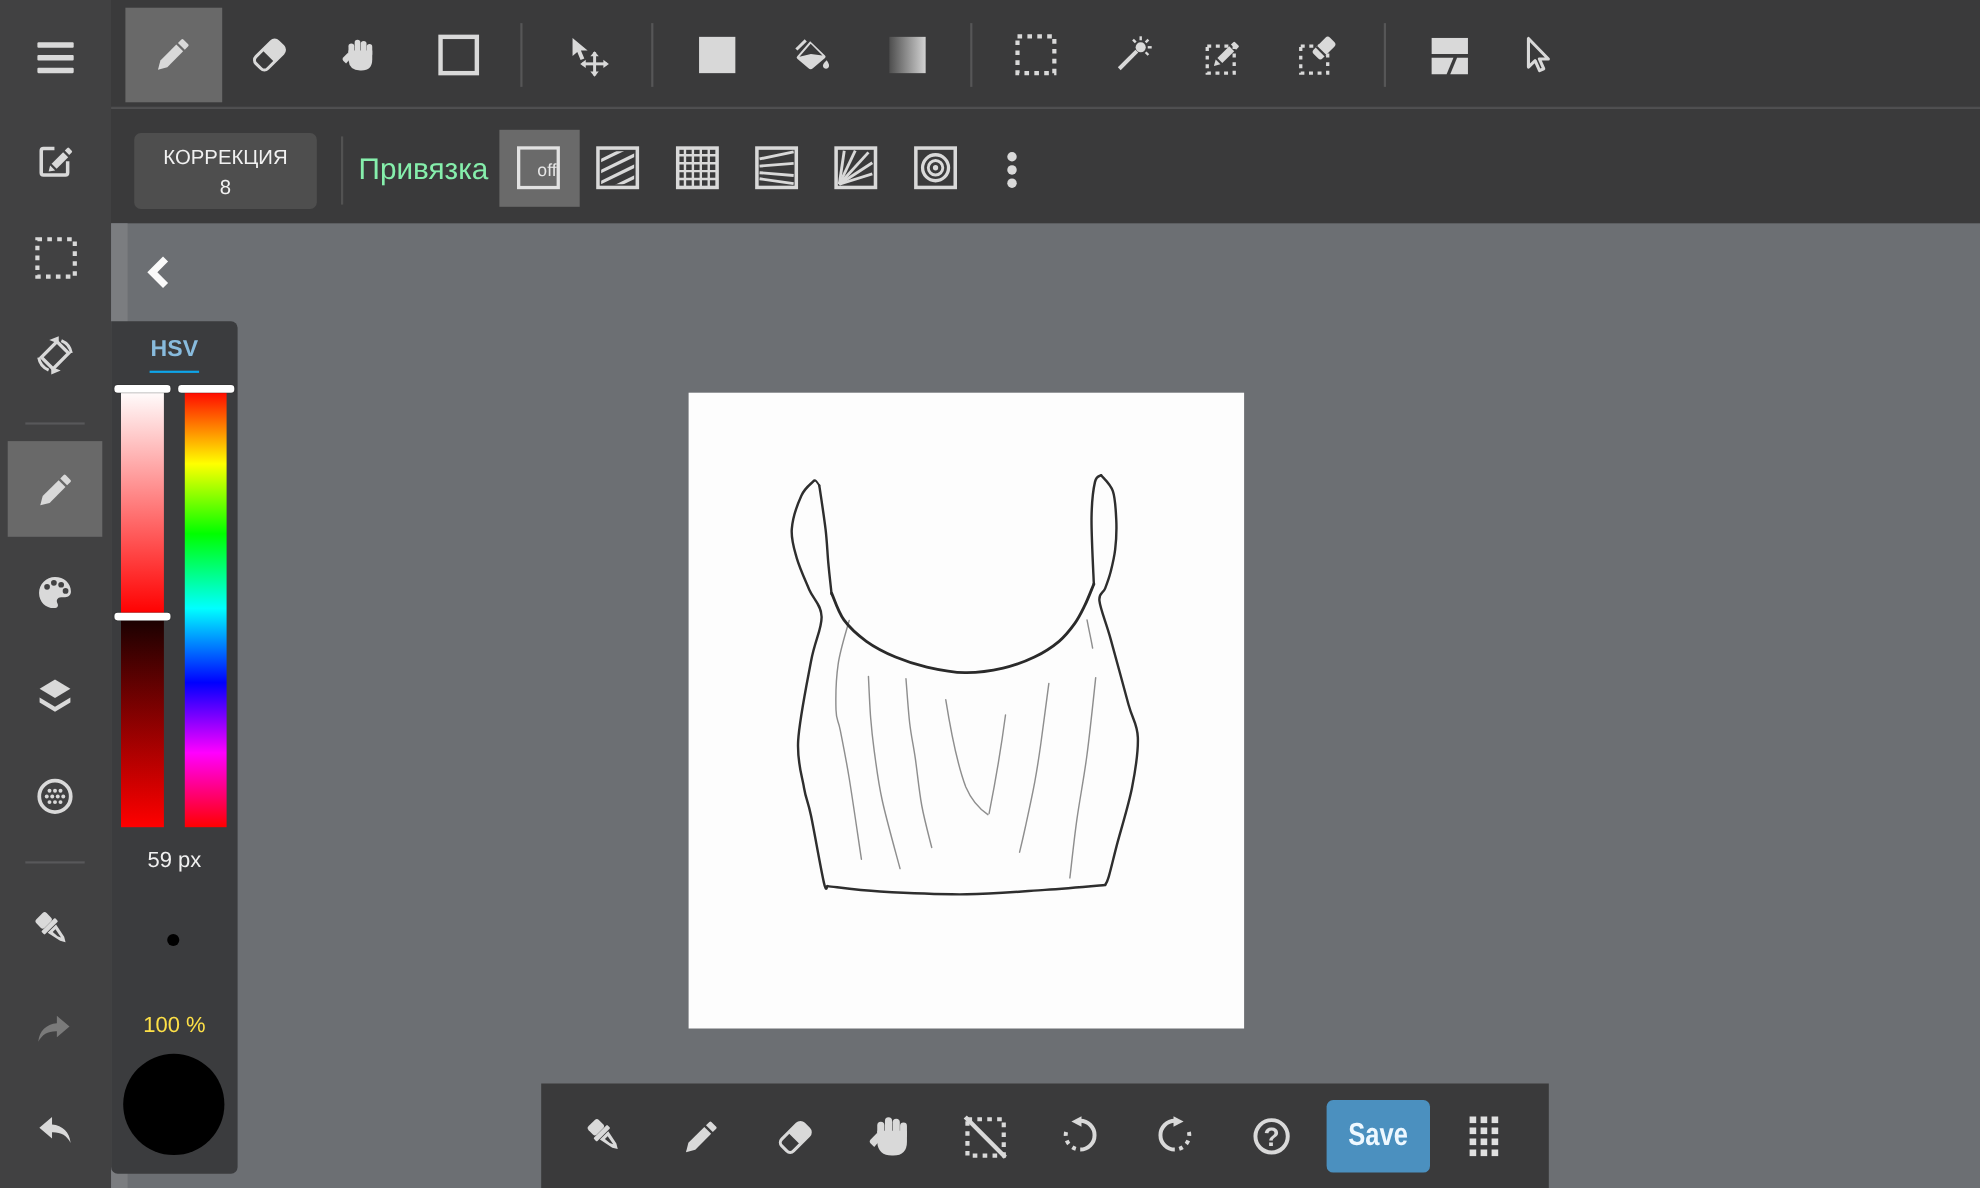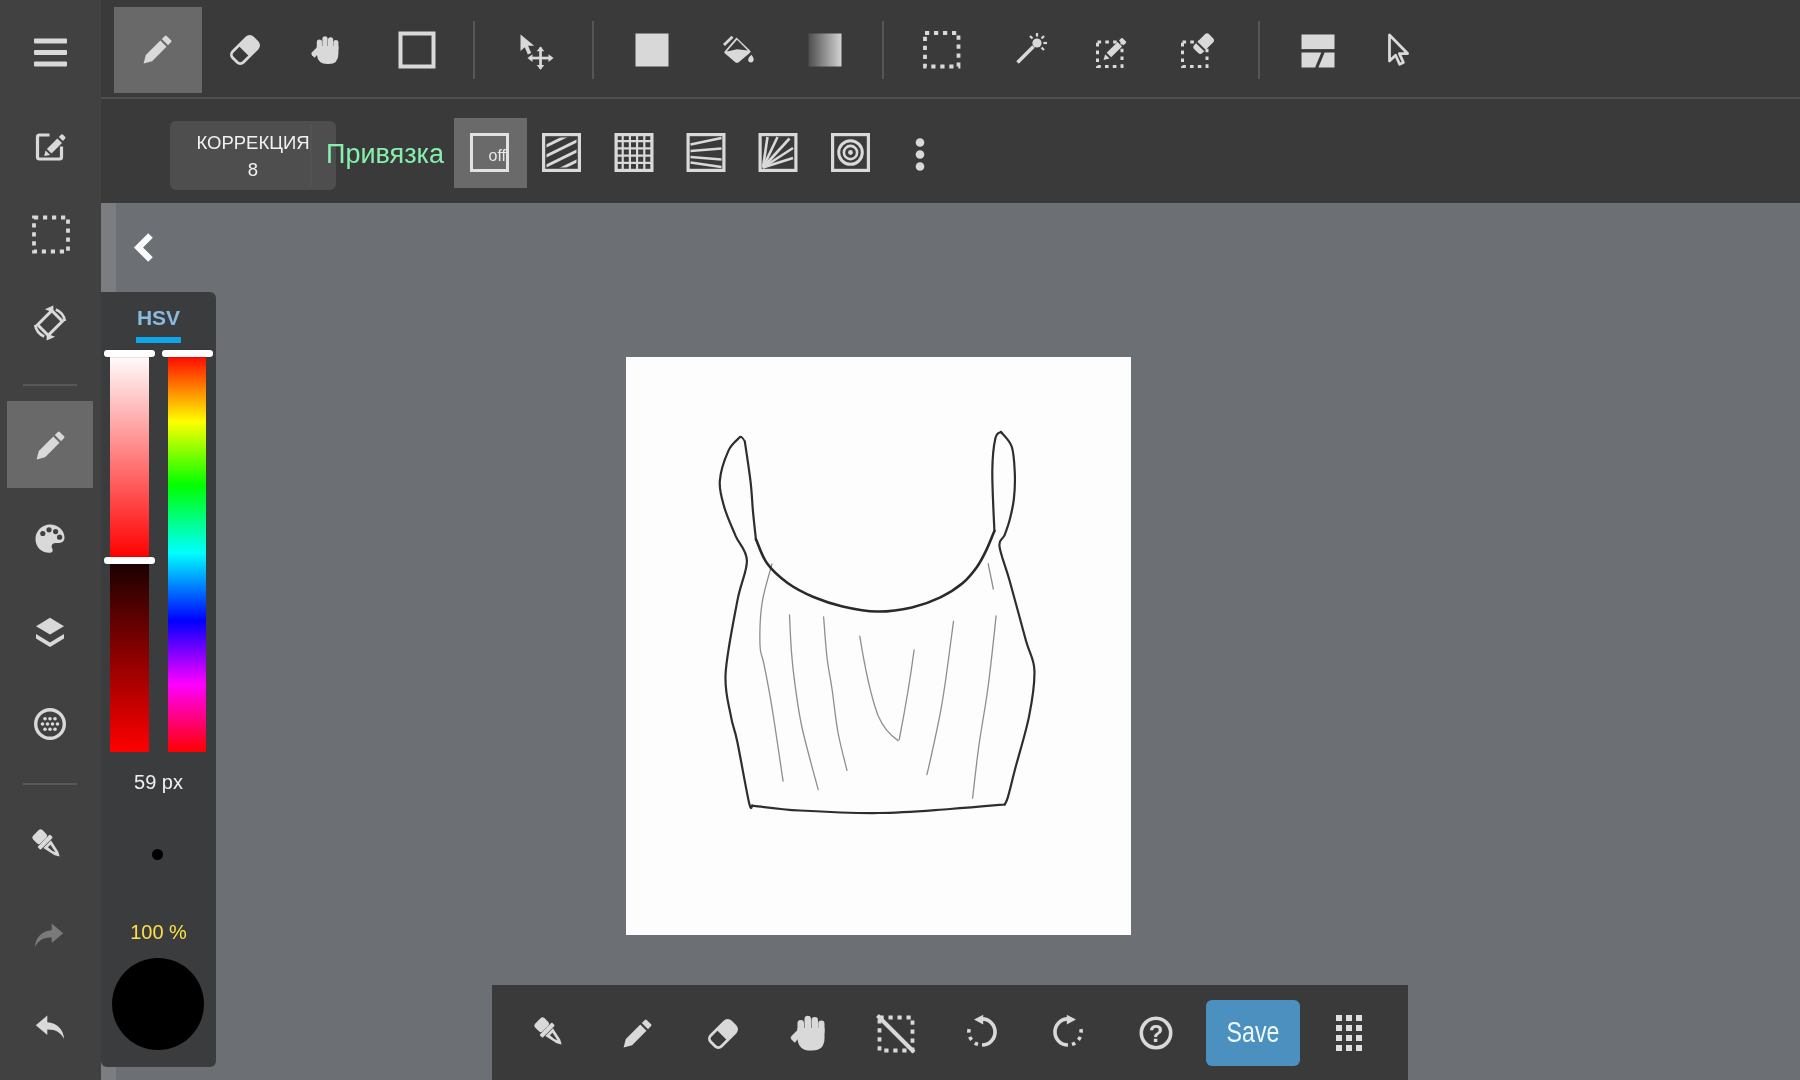--- a/index.html
+++ b/index.html
@@ -9,38 +9,38 @@
   #row2{left:0;top:99px;width:1800px;height:104px;background:#3a3a3b;}
   #rowsep{left:0;top:97px;width:1800px;height:2px;background:#4e4e4f;}
   #sidebar{left:0;top:0;width:101px;height:1080px;background:#414142;}
   #strip{left:101px;top:203px;width:15px;height:877px;background:#7b7d80;}
   #selcell1{left:114px;top:7px;width:88px;height:86px;background:#696969;}
   #selcell2{left:7px;top:401px;width:86px;height:87px;background:#696969;}
   #offcell{left:454px;top:118px;width:73px;height:70px;background:#6a6a6a;}
   #offsq{left:470px;top:133px;width:33px;height:33px;border:3px solid #e2e2e2;
     color:#e8e8e8;font-size:16px;text-align:right;line-height:40px;}
   #corr{left:122px;top:121px;width:166px;height:69px;background:#4e4e4e;border-radius:6px;
-    color:#f1f1f1;font-size:18.5px;text-align:center;line-height:1.45;padding-top:9px;box-sizing:border-box;margin-left:48px;}
+    color:#f1f1f1;font-size:18.5px;text-align:center;line-height:1.45;padding-top:9px;box-sizing:border-box;}
   #priv{left:326px;top:139px;color:#86efac;font-size:27px;}
   .vsep{width:2px;background:#565657;}
   #panel{left:101px;top:292px;width:115px;height:775px;background:#3b3c3e;border-radius:0 6px 6px 6px;}
   #hsv{left:101px;top:306px;width:115px;text-align:center;}
-  #hsv span{color:#88bbdd;font-size:21px;font-weight:bold;border-bottom:6px solid #0ea5e9;padding:0 1px 8px 1px;}
+  #hsv span{color:#88bbdd;font-size:21px;font-weight:bold;border-bottom:2px solid #0ea5e9;padding:0 1px 8px 1px;}
   #satg{left:110px;top:354px;width:39px;height:204px;background:linear-gradient(180deg,#ffffff,#ff0000);}
   #valg{left:110px;top:561px;width:39px;height:191px;background:linear-gradient(180deg,#180101,#ff0000);}
   #hueg{left:168px;top:354px;width:38px;height:398px;background:linear-gradient(180deg,#f00 0%,#ff0 17%,#0f0 33%,#0ff 50%,#00f 67%,#f0f 83%,#f00 100%);}
   .handle{width:51px;height:7px;background:#ffffff;border-radius:3px;box-shadow:0 0 1px #111;}
   #px53{left:101px;top:771px;width:115px;text-align:center;color:#f0f0f0;font-size:20px;}
   #dot{left:152px;top:849px;width:11px;height:11px;border-radius:50%;background:#000;}
   #pct{left:101px;top:921px;width:115px;text-align:center;color:#fde047;font-size:20px;}
   #bigc{left:112px;top:958px;width:92px;height:92px;border-radius:50%;background:#000;}
   #canvas{left:626px;top:357px;width:505px;height:578px;background:#fdfdfd;}
   #bbar{left:492px;top:985px;width:916px;height:95px;background:#3a3a3b;}
   #save{left:1206px;top:1000px;width:94px;height:66px;background:#4b90bf;border-radius:6px;
-    color:#eef8ff;font-size:29px;text-align:center;line-height:64px;}
+    color:#eef8ff;font-size:29px;text-align:center;line-height:64px;font-weight:bold;}
   #save span{display:inline-block;transform:scaleX(0.8);}
   .divh{height:2px;background:#58585a;}
 </style>
 </head>
 <body>
 <div class="abs" id="row1"></div>
 <div class="abs" id="row2"></div>
 <div class="abs" id="rowsep"></div>
 <div class="abs" id="sidebar"></div>
 <div class="abs" id="strip"></div>

